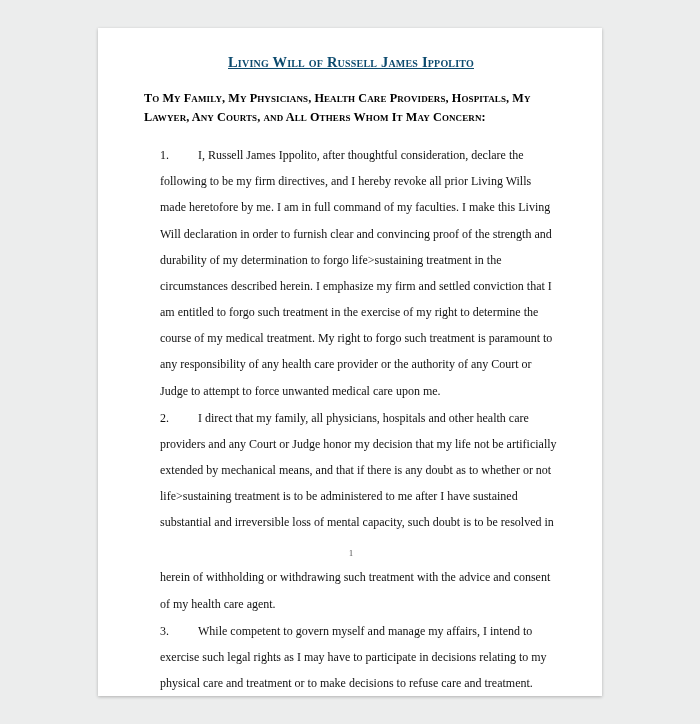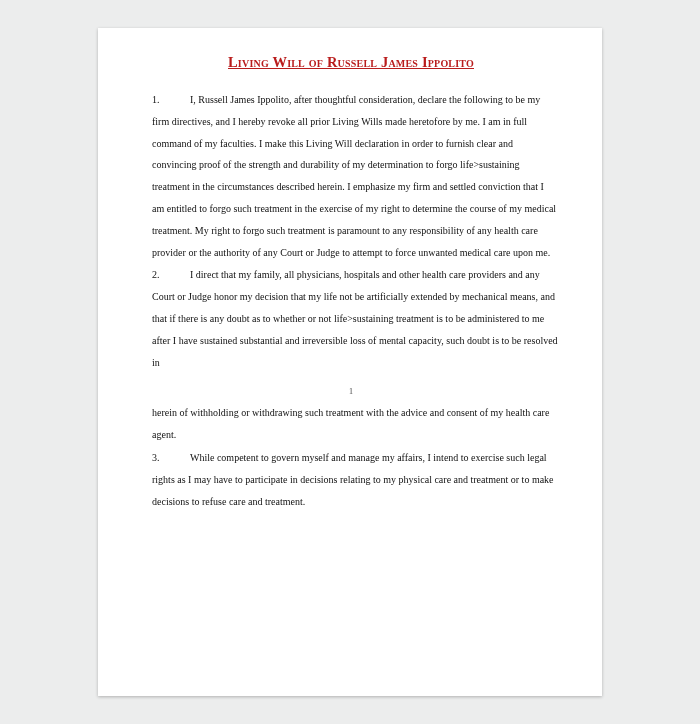--- a/index.html
+++ b/index.html
@@ -28,36 +28,36 @@
     box-sizing: border-box;
   }
   .doc-title {
     text-align: center;
     font-size: 14.5px;
     font-weight: bold;
     font-variant: small-caps;
     letter-spacing: 0.2px;
     text-decoration: underline;
     margin: 4px 0 18px 0;
-    color: #b91c1c;
+    color: #0c4a6e;
   }
   .salutation {
     font-size: 12.2px;
     font-weight: bold;
     font-variant: small-caps;
     line-height: 1.52;
     margin: 0 0 16px 0;
     color: #000;
     letter-spacing: 0.1px;
   }
   .para {
-    font-size: 10px;
+    font-size: 12px;
     line-height: 2.18;
     color: #111;
-    margin: 0 0 1px 8px;
+    margin: 0 0 1px 16px;
     text-align: left;
   }
   .para .num {
     display: inline-block;
     width: 38px;
   }
   .page-number {
     text-align: center;
     font-size: 8px;
     color: #444;
@@ -65,20 +65,21 @@
   }
 </style>
 </head>
 <body>
 
 <div class="page-wrap">
   <div class="page-inner">
 
     <div class="doc-title">Living Will of Russell James Ippolito</div>
 
+    <div class="salutation">To My Family, My Physicians, Health Care Providers, Hospitals, My Lawyer, Any Courts,  and All Others Whom It May Concern:</div>
 
     <p class="para">
       <span class="num">1.</span><span>I, Russell James Ippolito, after thoughtful consideration, declare the following to be my firm directives, and I hereby revoke all prior Living Wills made heretofore by me.  I am in full command of my faculties.  I make this Living Will declaration in order to furnish clear and convincing proof of the strength and durability of my determination to forgo life&gt;sustaining treatment in the circumstances described herein.  I emphasize my firm and settled conviction that I am entitled to forgo such treatment in the exercise of my right to determine the course of my medical treatment.  My right to forgo such treatment is paramount to any responsibility of any health care provider or the authority of any Court or Judge to attempt to force unwanted medical care upon me.</span>
     </p>
 
     <p class="para">
       <span class="num">2.</span><span>I direct that my family, all physicians, hospitals and other health care providers and any Court or Judge honor my decision that my life not be artificially extended by mechanical means, and that if there is any doubt as to whether or not life&gt;sustaining treatment is to be administered to me after I have sustained substantial and irreversible loss of mental capacity, such doubt is to be resolved in</span>
     </p>
 
     <div class="page-number">1</div>

